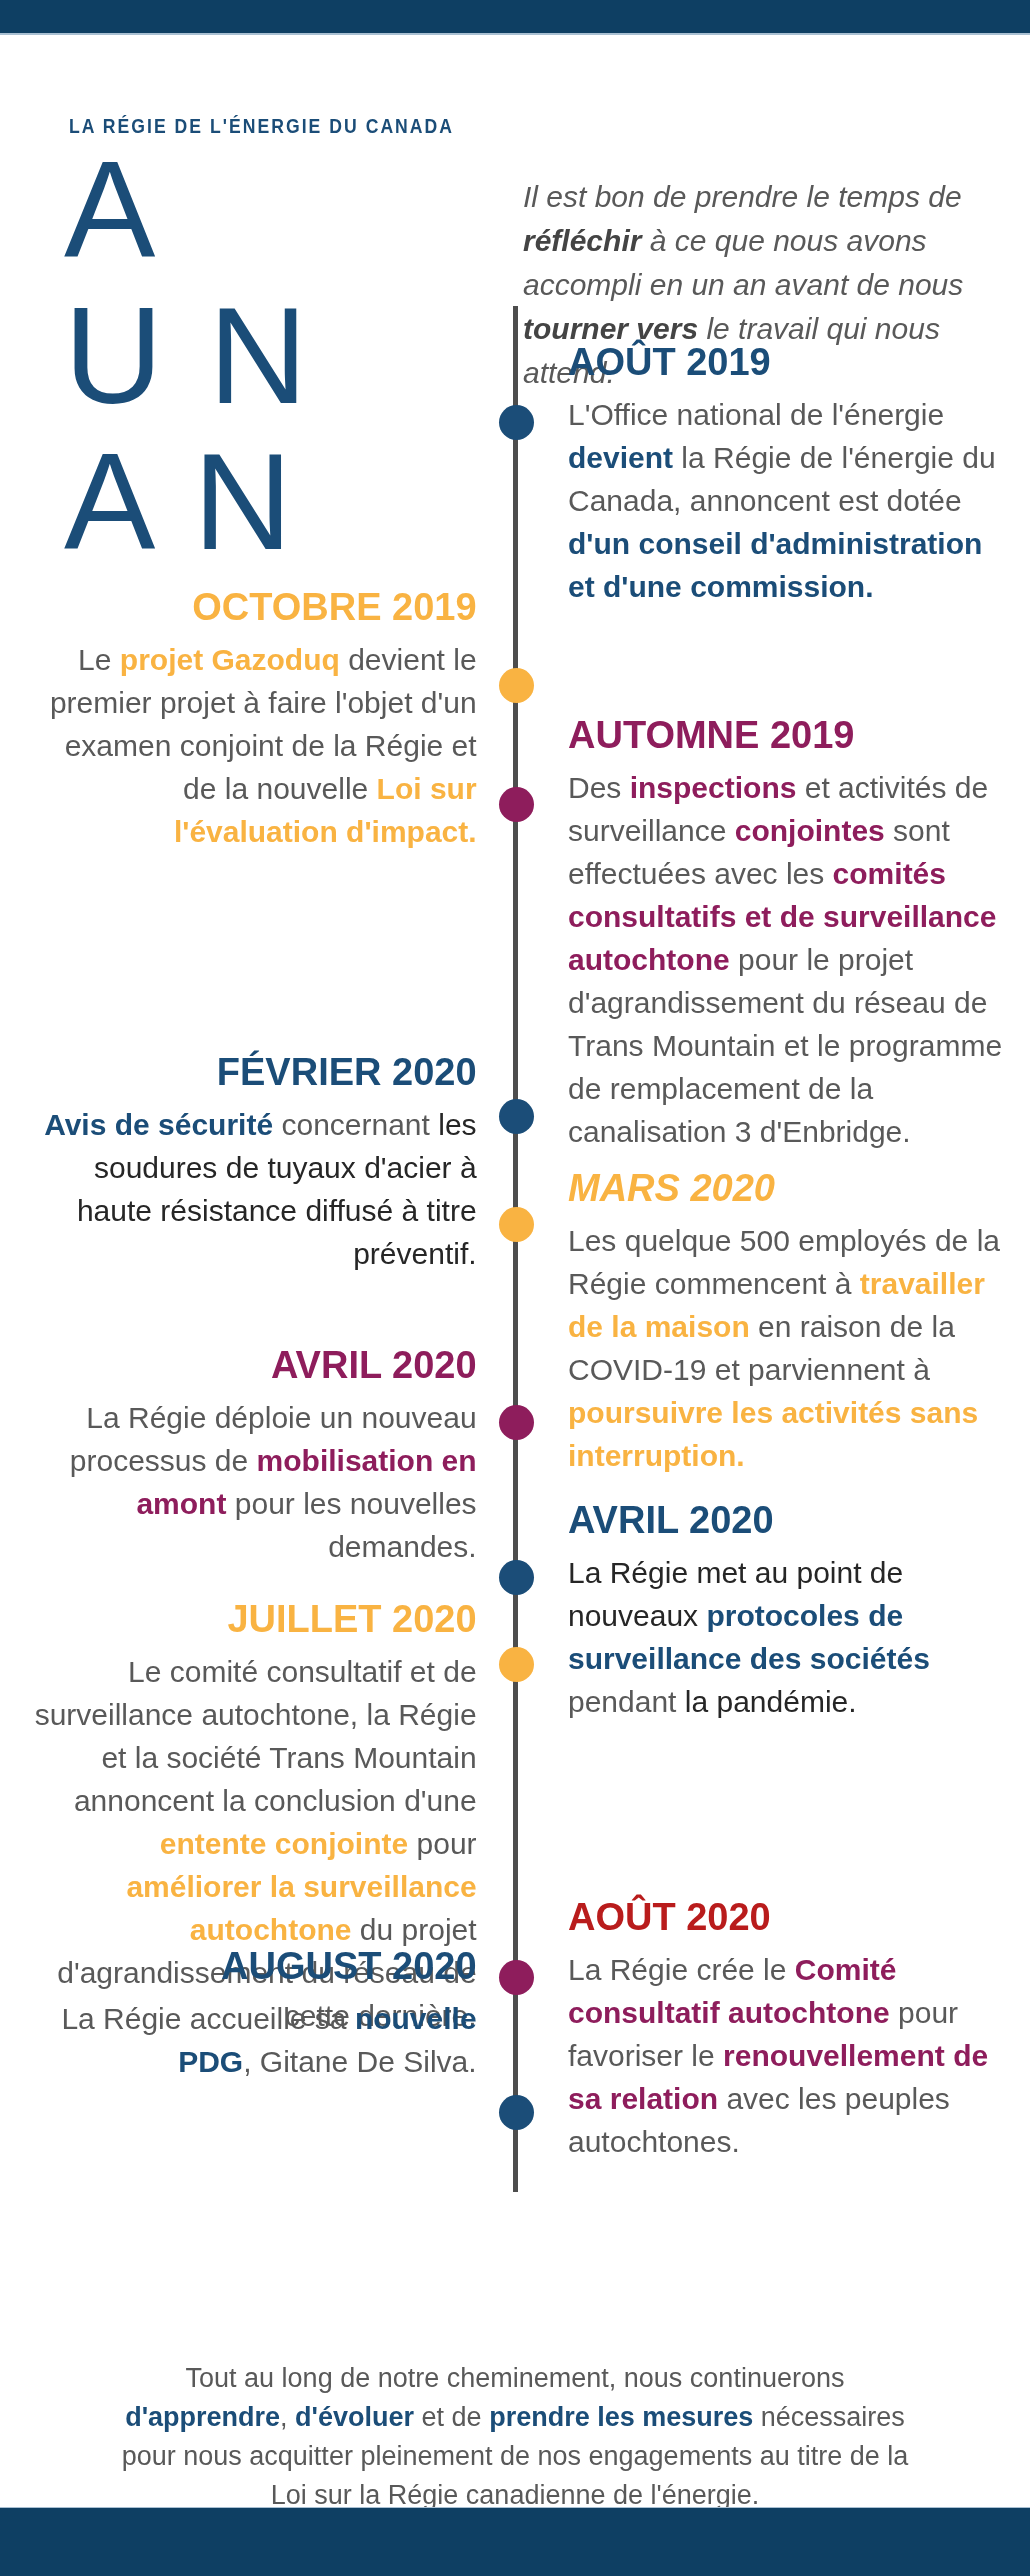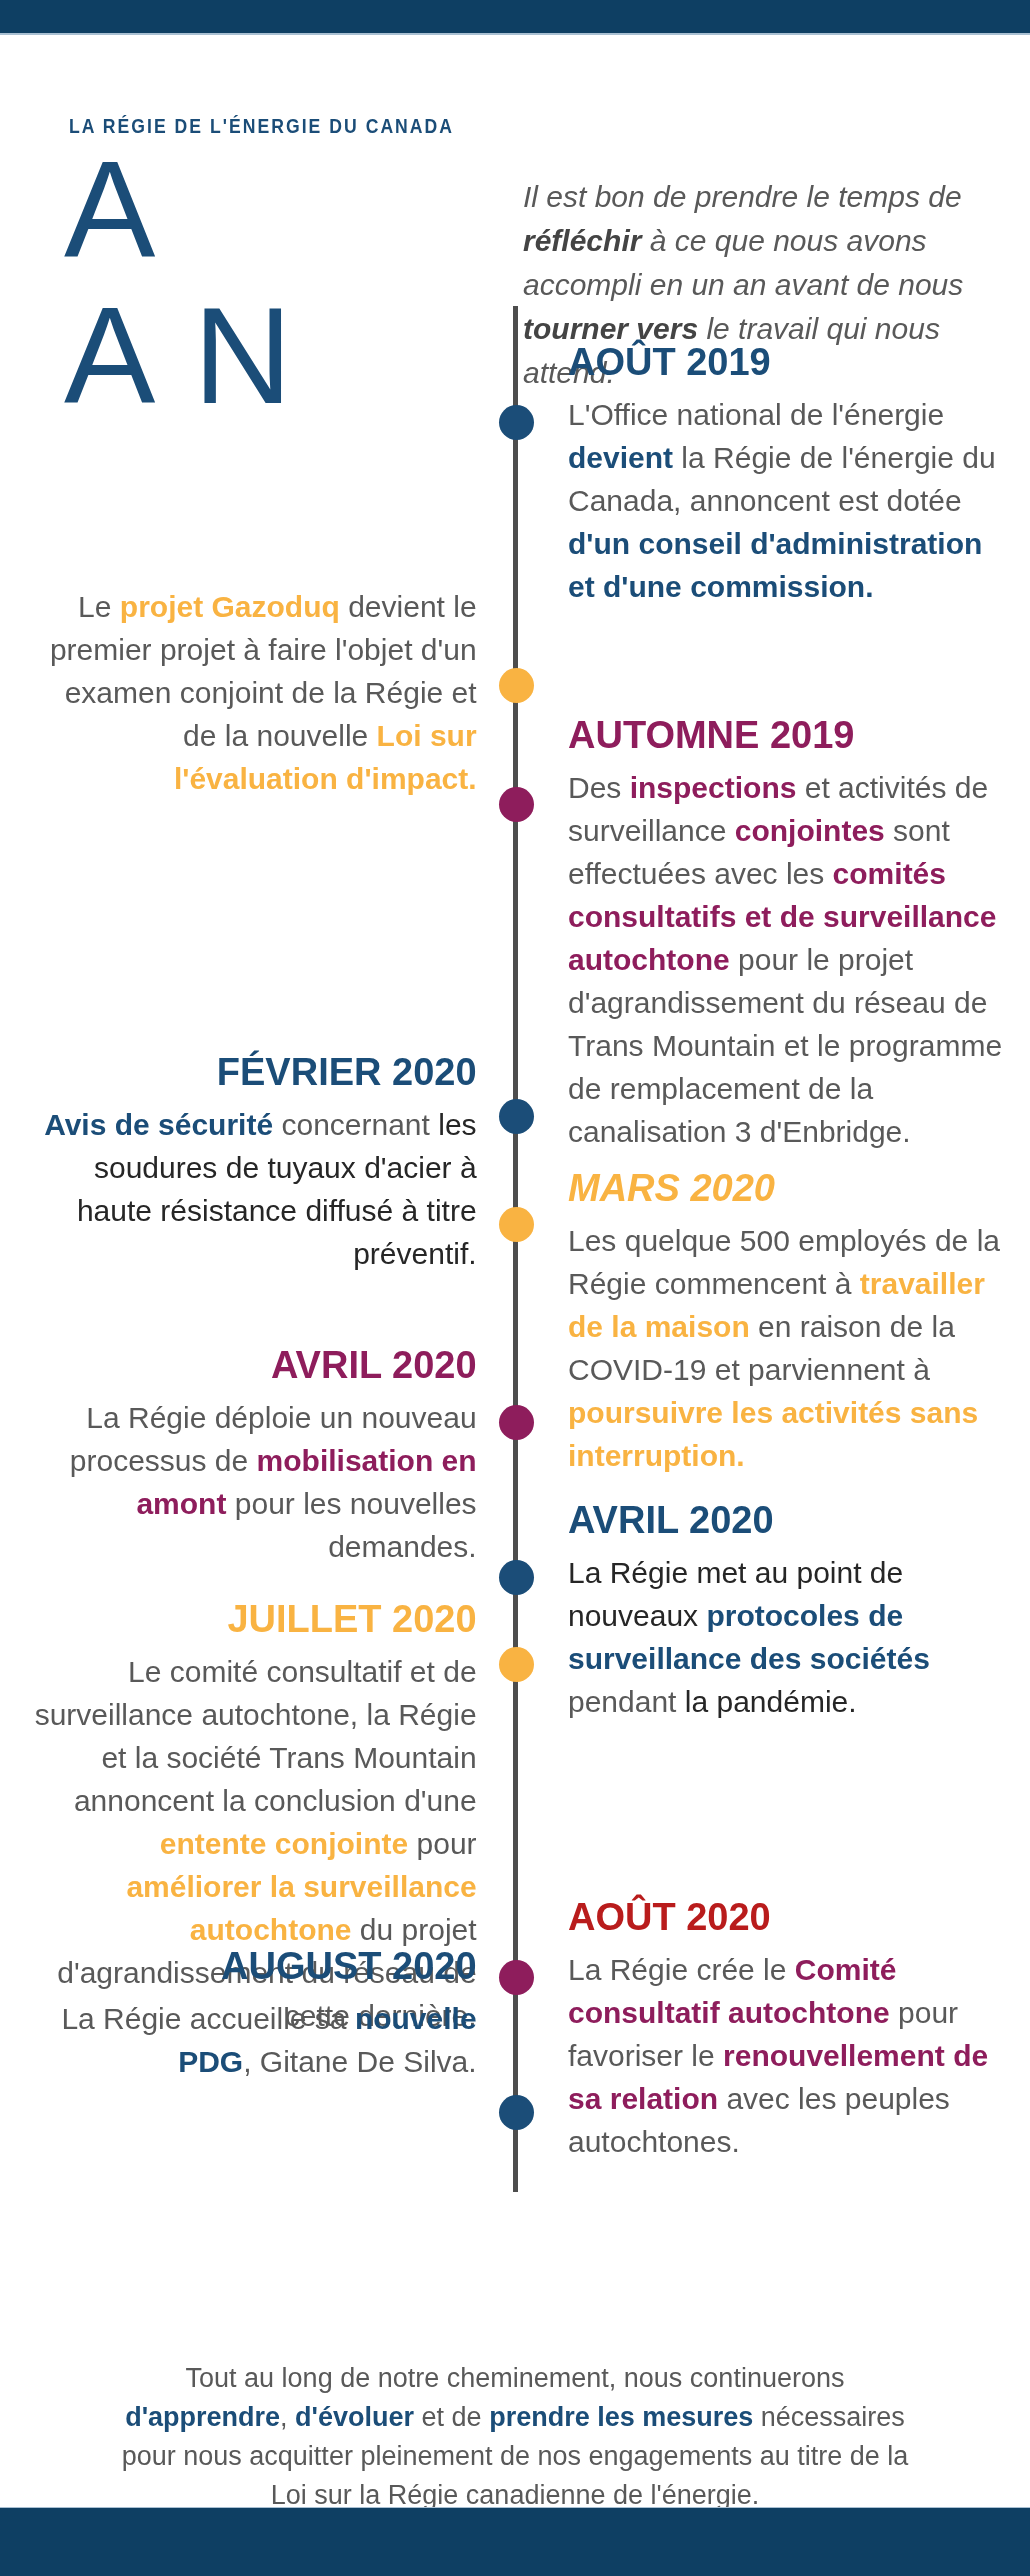--- a/index.html
+++ b/index.html
@@ -47,34 +47,36 @@
 </head>
 <body>
 
 <div class="page">
   <div class="top-bar"></div>
 
   <div class="brand">LA RÉGIE DE L'ÉNERGIE DU CANADA</div>
 
   <div class="big-word">
       <div>A</div>
+      <div>U N</div>
       <div>A N</div>
     </div>
 
   <p class="intro"><span class="r-g">Il est bon de prendre le temps de </span><span class="r-b-dark">réfléchir</span><span class="r-g"> à ce que nous avons accompli en un an avant de nous </span><span class="r-b-dark">tourner vers</span><span class="r-g"> le travail qui nous attend.</span></p>
 
   <div class="timeline">
     <div class="tl-line"></div>
   <span class="dot" style="top: 405px; background: rgb(27, 77, 120);"></span>
       <section class="entry right" style="top: 340px;">
         <h2 class="entry-heading" style="color: rgb(27, 77, 120);">AOÛT 2019</h2>
         <p class="entry-body"><span class="r-g">L'Office national de l'énergie </span><span class="r-b-navy">devient</span><span class="r-g"> la Régie de l'énergie du Canada, annoncent est dotée </span><span class="r-b-navy">d'un conseil d'administration et d'une commission.</span></p>
       </section>
       <span class="dot" style="top: 668px; background: rgb(249, 179, 66);"></span>
       <section class="entry left" style="top: 585px;">
+        <h2 class="entry-heading" style="color: rgb(249, 179, 66);">OCTOBRE 2019</h2>
         <p class="entry-body"><span class="r-g">Le </span><span class="r-b-yellow">projet Gazoduq</span><span class="r-g"> devient le premier projet à faire l'objet d'un examen conjoint de la Régie et de la nouvelle </span><span class="r-b-yellow">Loi sur l'évaluation d'impact.</span></p>
       </section>
       <span class="dot" style="top: 787px; background: rgb(142, 29, 92);"></span>
       <section class="entry right" style="top: 713px;">
         <h2 class="entry-heading" style="color: rgb(142, 29, 92);">AUTOMNE 2019</h2>
         <p class="entry-body"><span class="r-g">Des </span><span class="r-b-maroon">inspections</span><span class="r-g"> et activités de surveillance </span><span class="r-b-maroon">conjointes</span><span class="r-g"> sont effectuées avec les </span><span class="r-b-maroon">comités consultatifs et de surveillance autochtone</span><span class="r-g"> pour le projet d'agrandissement du réseau de Trans Mountain et le programme de remplacement de la canalisation 3 d'Enbridge.</span></p>
       </section>
       <span class="dot" style="top: 1099px; background: rgb(27, 77, 120);"></span>
       <section class="entry left" style="top: 1050px;">
         <h2 class="entry-heading" style="color: rgb(27, 77, 120);">FÉVRIER 2020</h2>

